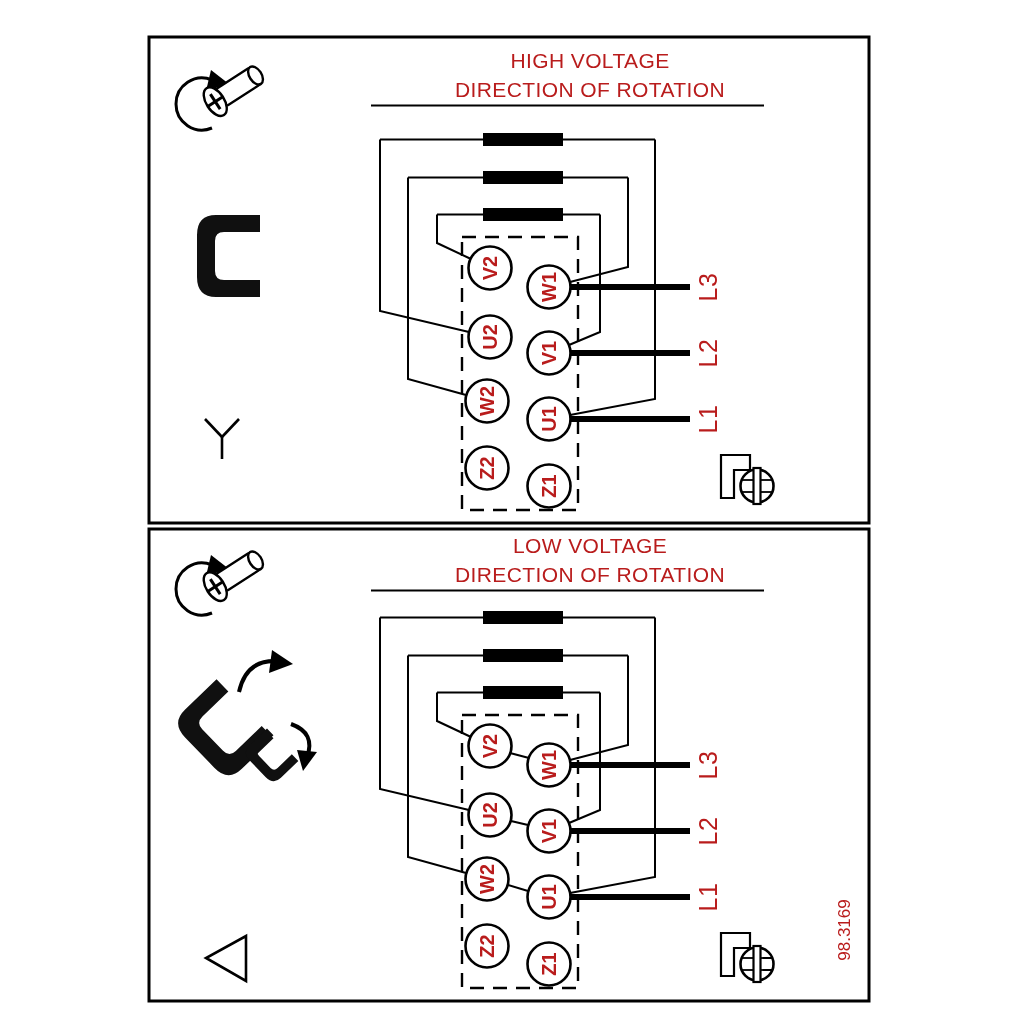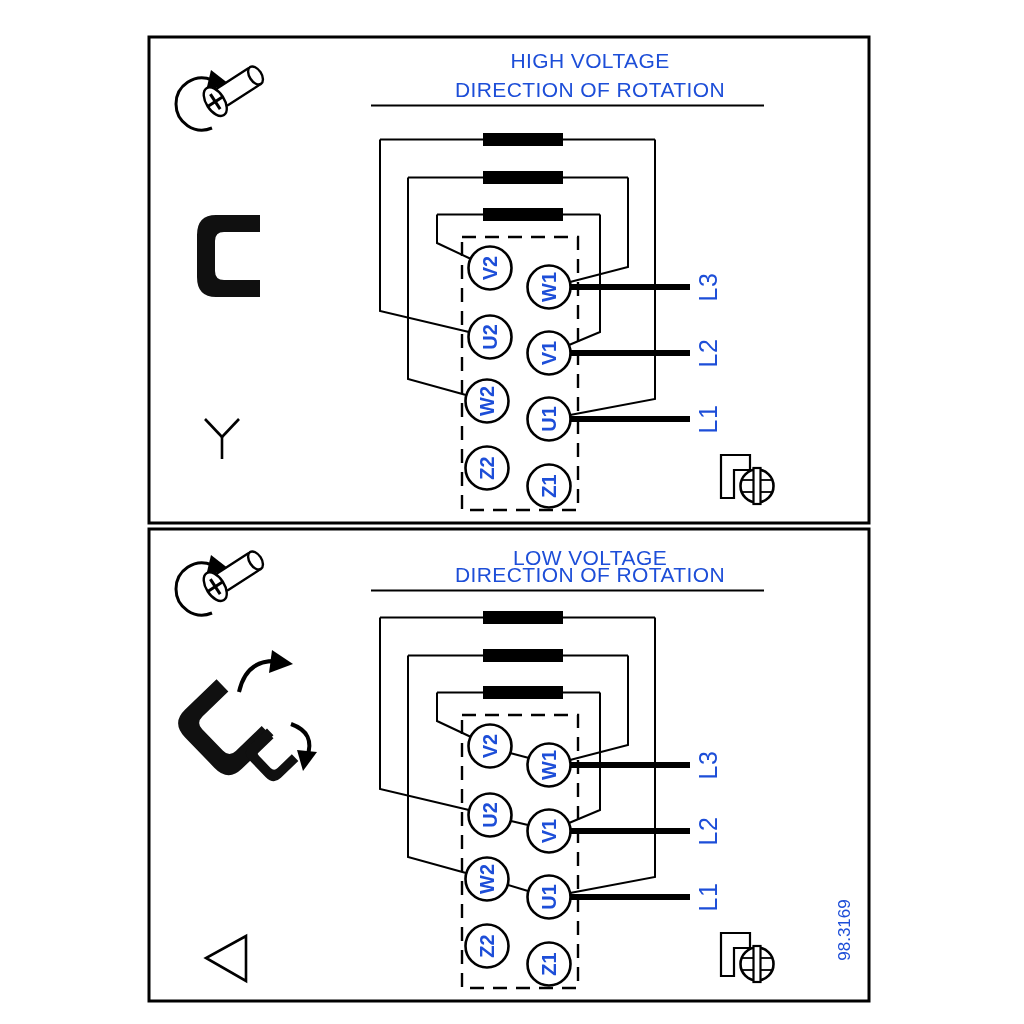--- a/index.html
+++ b/index.html
@@ -1,18 +1,18 @@
 <!DOCTYPE html>
 <html><head>
 <meta charset="utf-8">
 <style>
   html,body { margin:0; padding:0; background:#fff; }
   .stage {
     position:relative; width:1024px; height:1024px; background:#ffffff;
-    font-family:"Liberation Sans", sans-serif; color:#1d4ed8; overflow:hidden;
+    font-family:"Liberation Sans", sans-serif; color:#b91c1c; overflow:hidden;border-radius:28px;
   }
   svg.layer { position:absolute; left:0; top:0; }
 
   
   .frame      { fill:none; stroke:#000; stroke-width:3; }
   .dash       { fill:none; stroke:#000; stroke-width:2.4; stroke-dasharray:14 9; }
   .wires path { fill:none; stroke:#000; stroke-width:2; }
   .supply path{ fill:none; stroke:#000; stroke-width:6; }
   .bars rect  { fill:#000; }
   .term circle{ fill:#fff; stroke:#000; stroke-width:2.6; }
@@ -167,21 +167,21 @@
         </g>
       </g>
 
       <use href="#earth" transform="translate(757,964)"></use>
     </g>
   </svg>
 
   <div class="title" style="top:49px">HIGH VOLTAGE</div>
   <div class="title" style="top:78px">DIRECTION OF ROTATION</div>
 
-  <div class="title" style="top:546px">LOW VOLTAGE</div>
+  <div class="title" style="top:534px">LOW VOLTAGE</div>
   <div class="title" style="top:563px">DIRECTION OF ROTATION</div>
 
   <div class="lbl tlabel" style="left:468px;top:246px">V2</div>
   <div class="lbl tlabel" style="left:527px;top:265px">W1</div>
   <div class="lbl tlabel" style="left:468px;top:315px">U2</div>
   <div class="lbl tlabel" style="left:527px;top:331px">V1</div>
   <div class="lbl tlabel" style="left:465px;top:379px">W2</div>
   <div class="lbl tlabel" style="left:527px;top:397px">U1</div>
   <div class="lbl tlabel" style="left:465px;top:446px">Z2</div>
   <div class="lbl tlabel" style="left:527px;top:464px">Z1</div>

